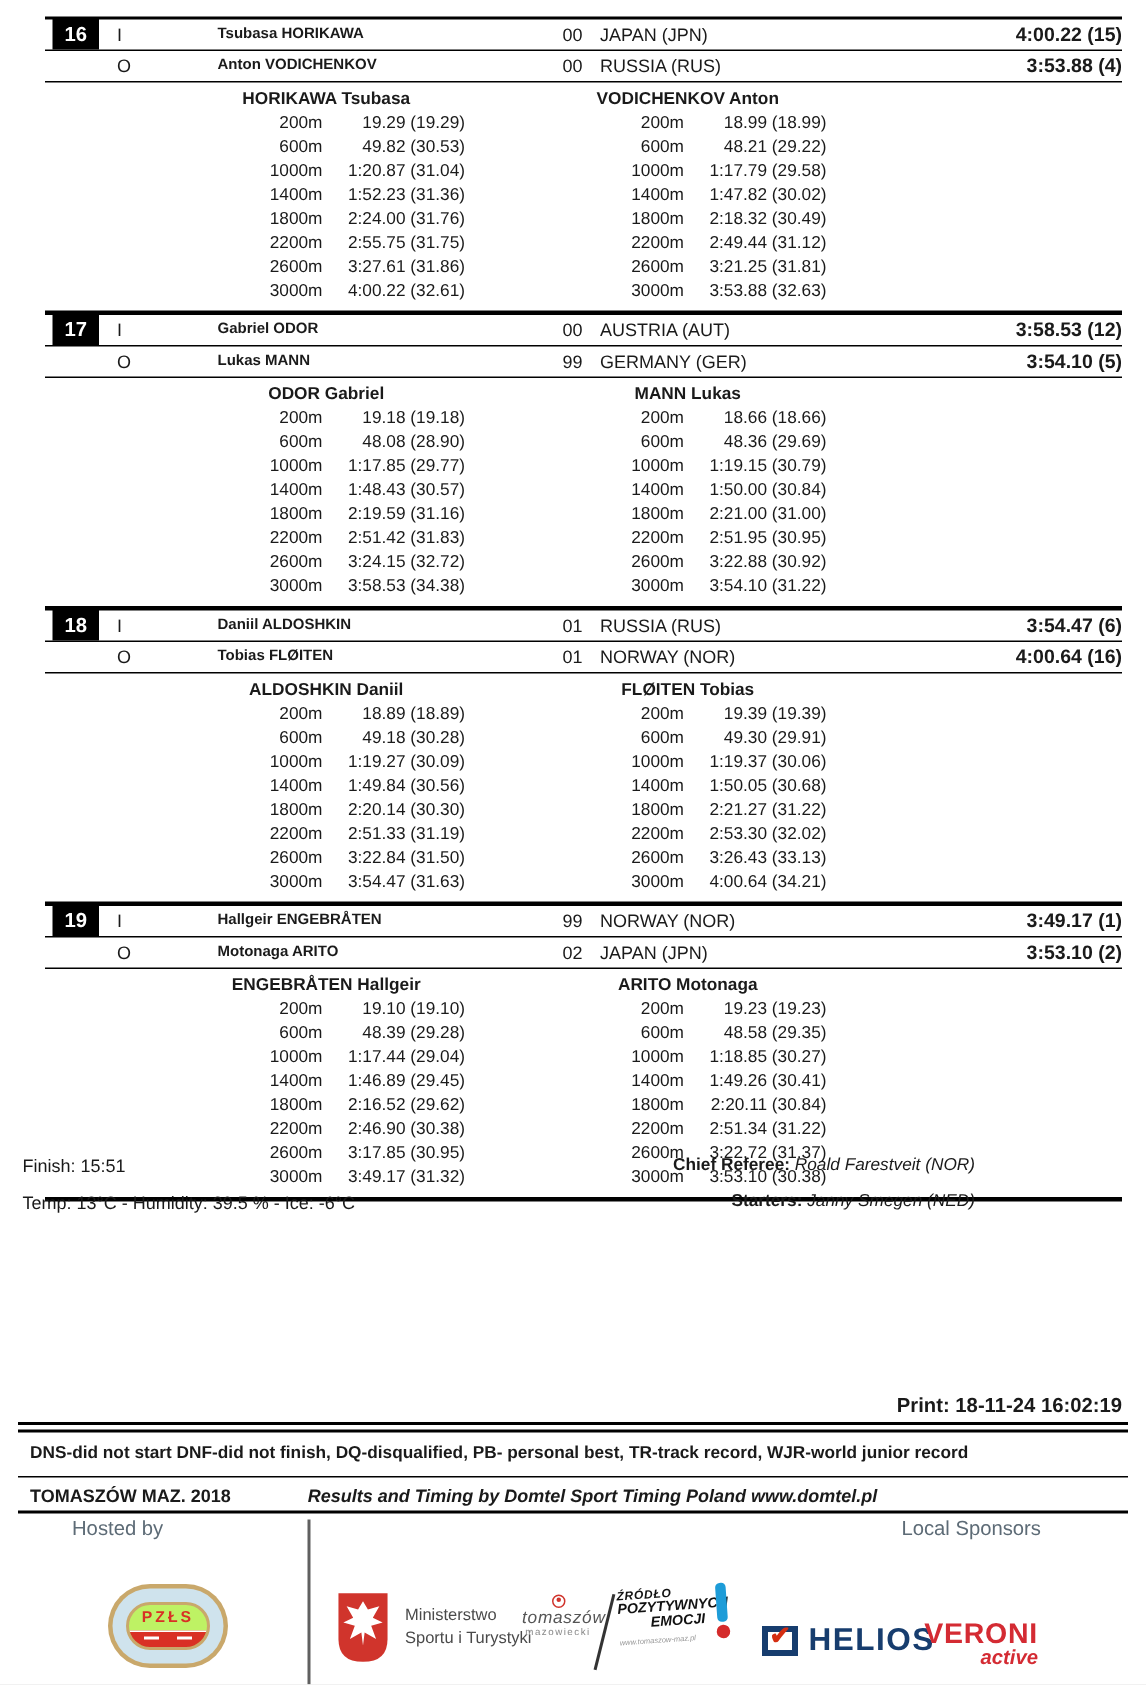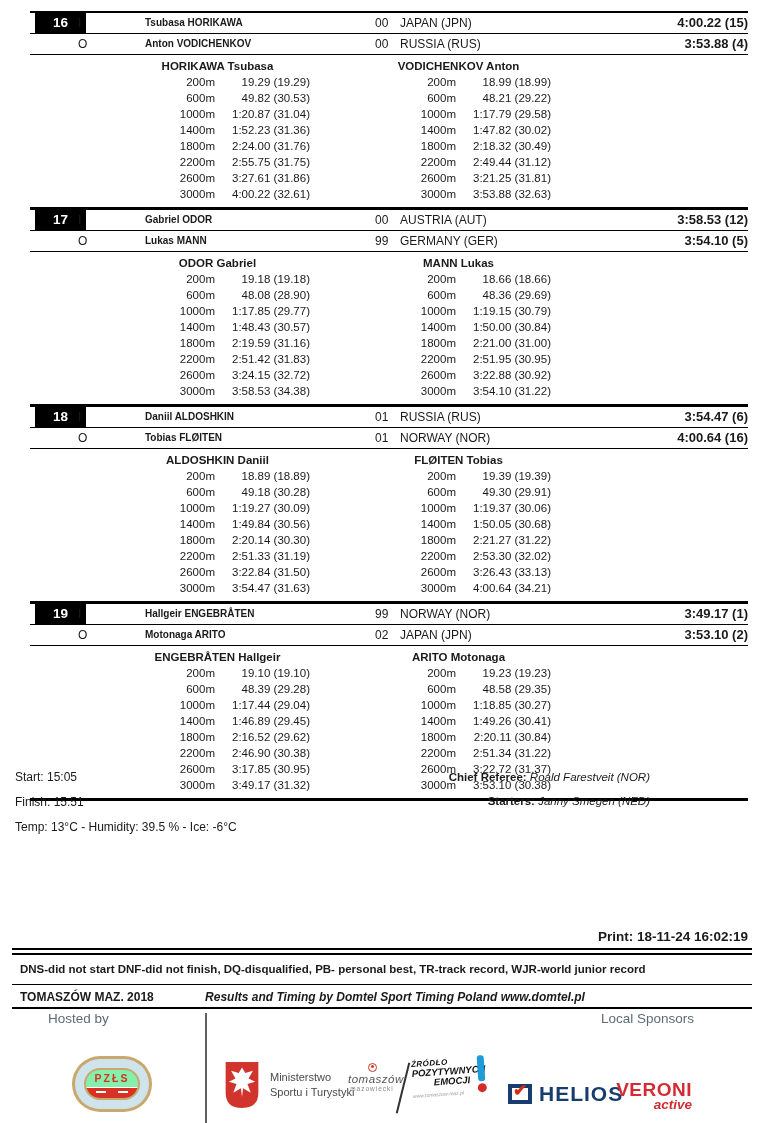--- a/index.html
+++ b/index.html
@@ -9,21 +9,21 @@
     overflow:hidden;
   }
 
   
   .pairs { position:absolute; left:30px; right:16px; top:11px; border-top:2px solid #000; }
   .pair  { border-bottom:3px solid #000; }
   .prow  { position:relative; height:20px; }
   .prow-i, .prow-o { border-bottom:1.8px solid #000; }
   .prow span { position:absolute; top:0; line-height:20px; white-space:nowrap; }
   .pnum {
-    left:5px; top:-1.5px !important; width:51px; height:21px; background:#000; color:#fff;
+    left:5px; top:-1.5px !important; width:31px; height:21px; background:#000; color:#fff;
     font-weight:bold; font-size:13.5px; text-align:center; line-height:21px !important;
   }
   .lane    { left:48px; font-size:12px; }
   .sk-name { left:115px; font-weight:bold; font-size:10px; }
   .yr      { left:345px; font-size:12px; }
   .ctry    { left:370px; font-size:12px; }
   .ftime   { right:0; font-weight:bold; font-size:13px;margin-left:48px; }
 
   .splits { display:flex; padding:3px 0 5px 0; }
   .scol1 { margin-left:85px; width:195px; }
@@ -51,21 +51,21 @@
   .event-credit { position:absolute; left:170px; width:450px; top:990px; text-align:center; font-weight:bold; font-style:italic; font-size:12px; }
   .thick-line2 { position:absolute; left:12px; right:12px; top:1007px; border-top:2.5px solid #000; }
 
   
   .hosted   { position:absolute; left:48px;  top:1011px; font-size:13.5px; color:#5d6b76; }
   .localsp  { position:absolute; right:70px; top:1011px; font-size:13.5px; color:#5d6b76; }
   .vdiv     { position:absolute; left:205px; top:1013px; bottom:0; width:2px; background:#606060; }
 
   .pzls { position:absolute; left:72px; top:1056px; width:80px; height:56px; background:#c9a86b; border-radius:28px; padding:3px; box-sizing:border-box; }
   .pzls-blue { width:100%; height:100%; background:#cfe3ed; border-radius:25px; display:flex; align-items:center; justify-content:center; }
-  .pzls-core { width:56px; height:32px; background:#86efac; border:2px solid #c9a86b; border-radius:16px; overflow:hidden; display:flex; flex-direction:column; box-sizing:border-box; }
+  .pzls-core { width:56px; height:32px; background:#bef264; border:2px solid #c9a86b; border-radius:16px; overflow:hidden; display:flex; flex-direction:column; box-sizing:border-box; }
   .pzls-word { flex:1; text-align:center; color:#d93025; font-weight:bold; font-size:10.5px; line-height:17px; letter-spacing:2px; }
   .pzls-band { height:10px; background:#d93025; border-top:1.5px solid #fff; position:relative; }
   .pzls-band i { position:absolute; top:3px; height:1.5px; width:10px; background:#fff; }
   .pzls-band i.b1 { left:10px; } .pzls-band i.b2 { right:10px; }
 
   .ministry { position:absolute; left:224px; top:1061px; display:flex; align-items:center; }
   .shield { width:36px; height:48px; }
   .ministry-text { margin-left:10px; font-size:11px; color:#4a4a4a; line-height:15.5px; }
 
   .tomaszow { position:absolute; left:348px; top:1063px; width:48px; text-align:center; }
@@ -527,21 +527,20 @@
     <span class="sdist">3000m</span>
     <span class="stime">3:53.10 (30.38)</span>
   </div>
 </div>
       </div>
     </div>
   </section>
 </div>
 
   <div class="meta">
-    <div>Start: 15:05</div>
     <div>Finish: 15:51</div>
     <div>Temp: 13°C - Humidity: 39.5 % - Ice: -6°C</div>
   </div>
 
   <div class="officials">
     <div>
       <span class="off-label">Chief Referee:</span>
       <span class="off-value">Roald Farestveit (NOR)</span>
     </div>
     <div>

